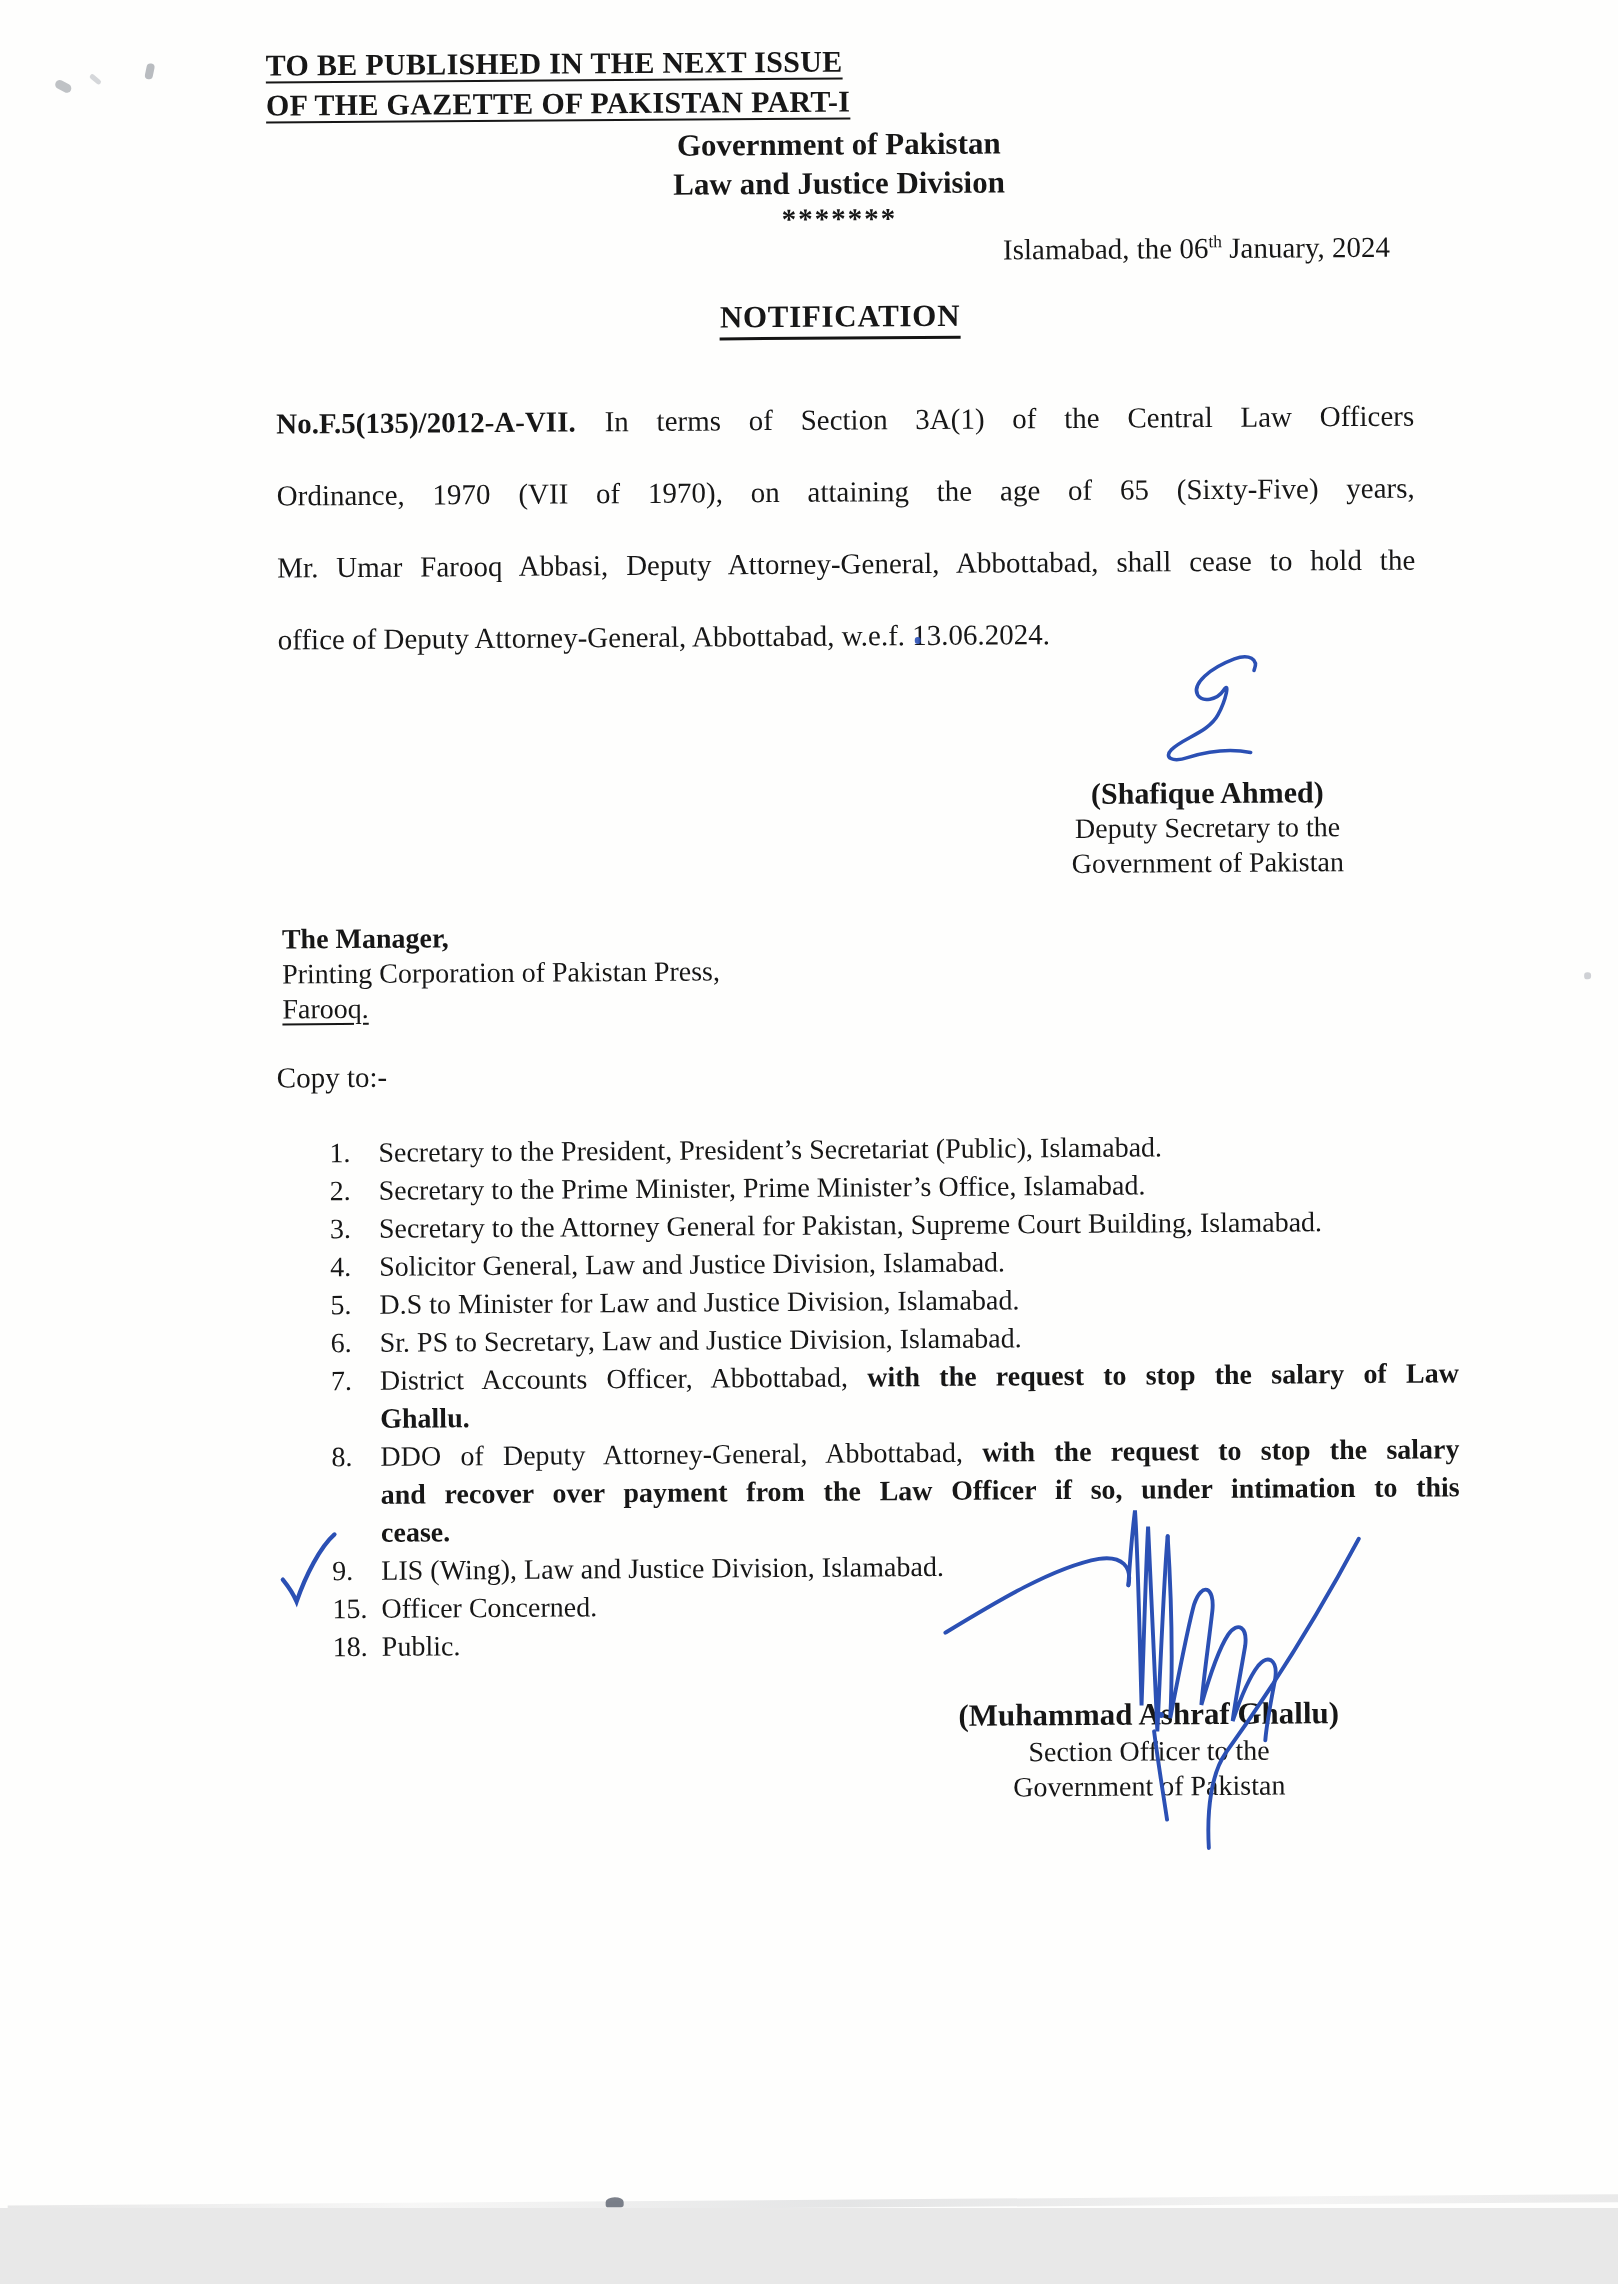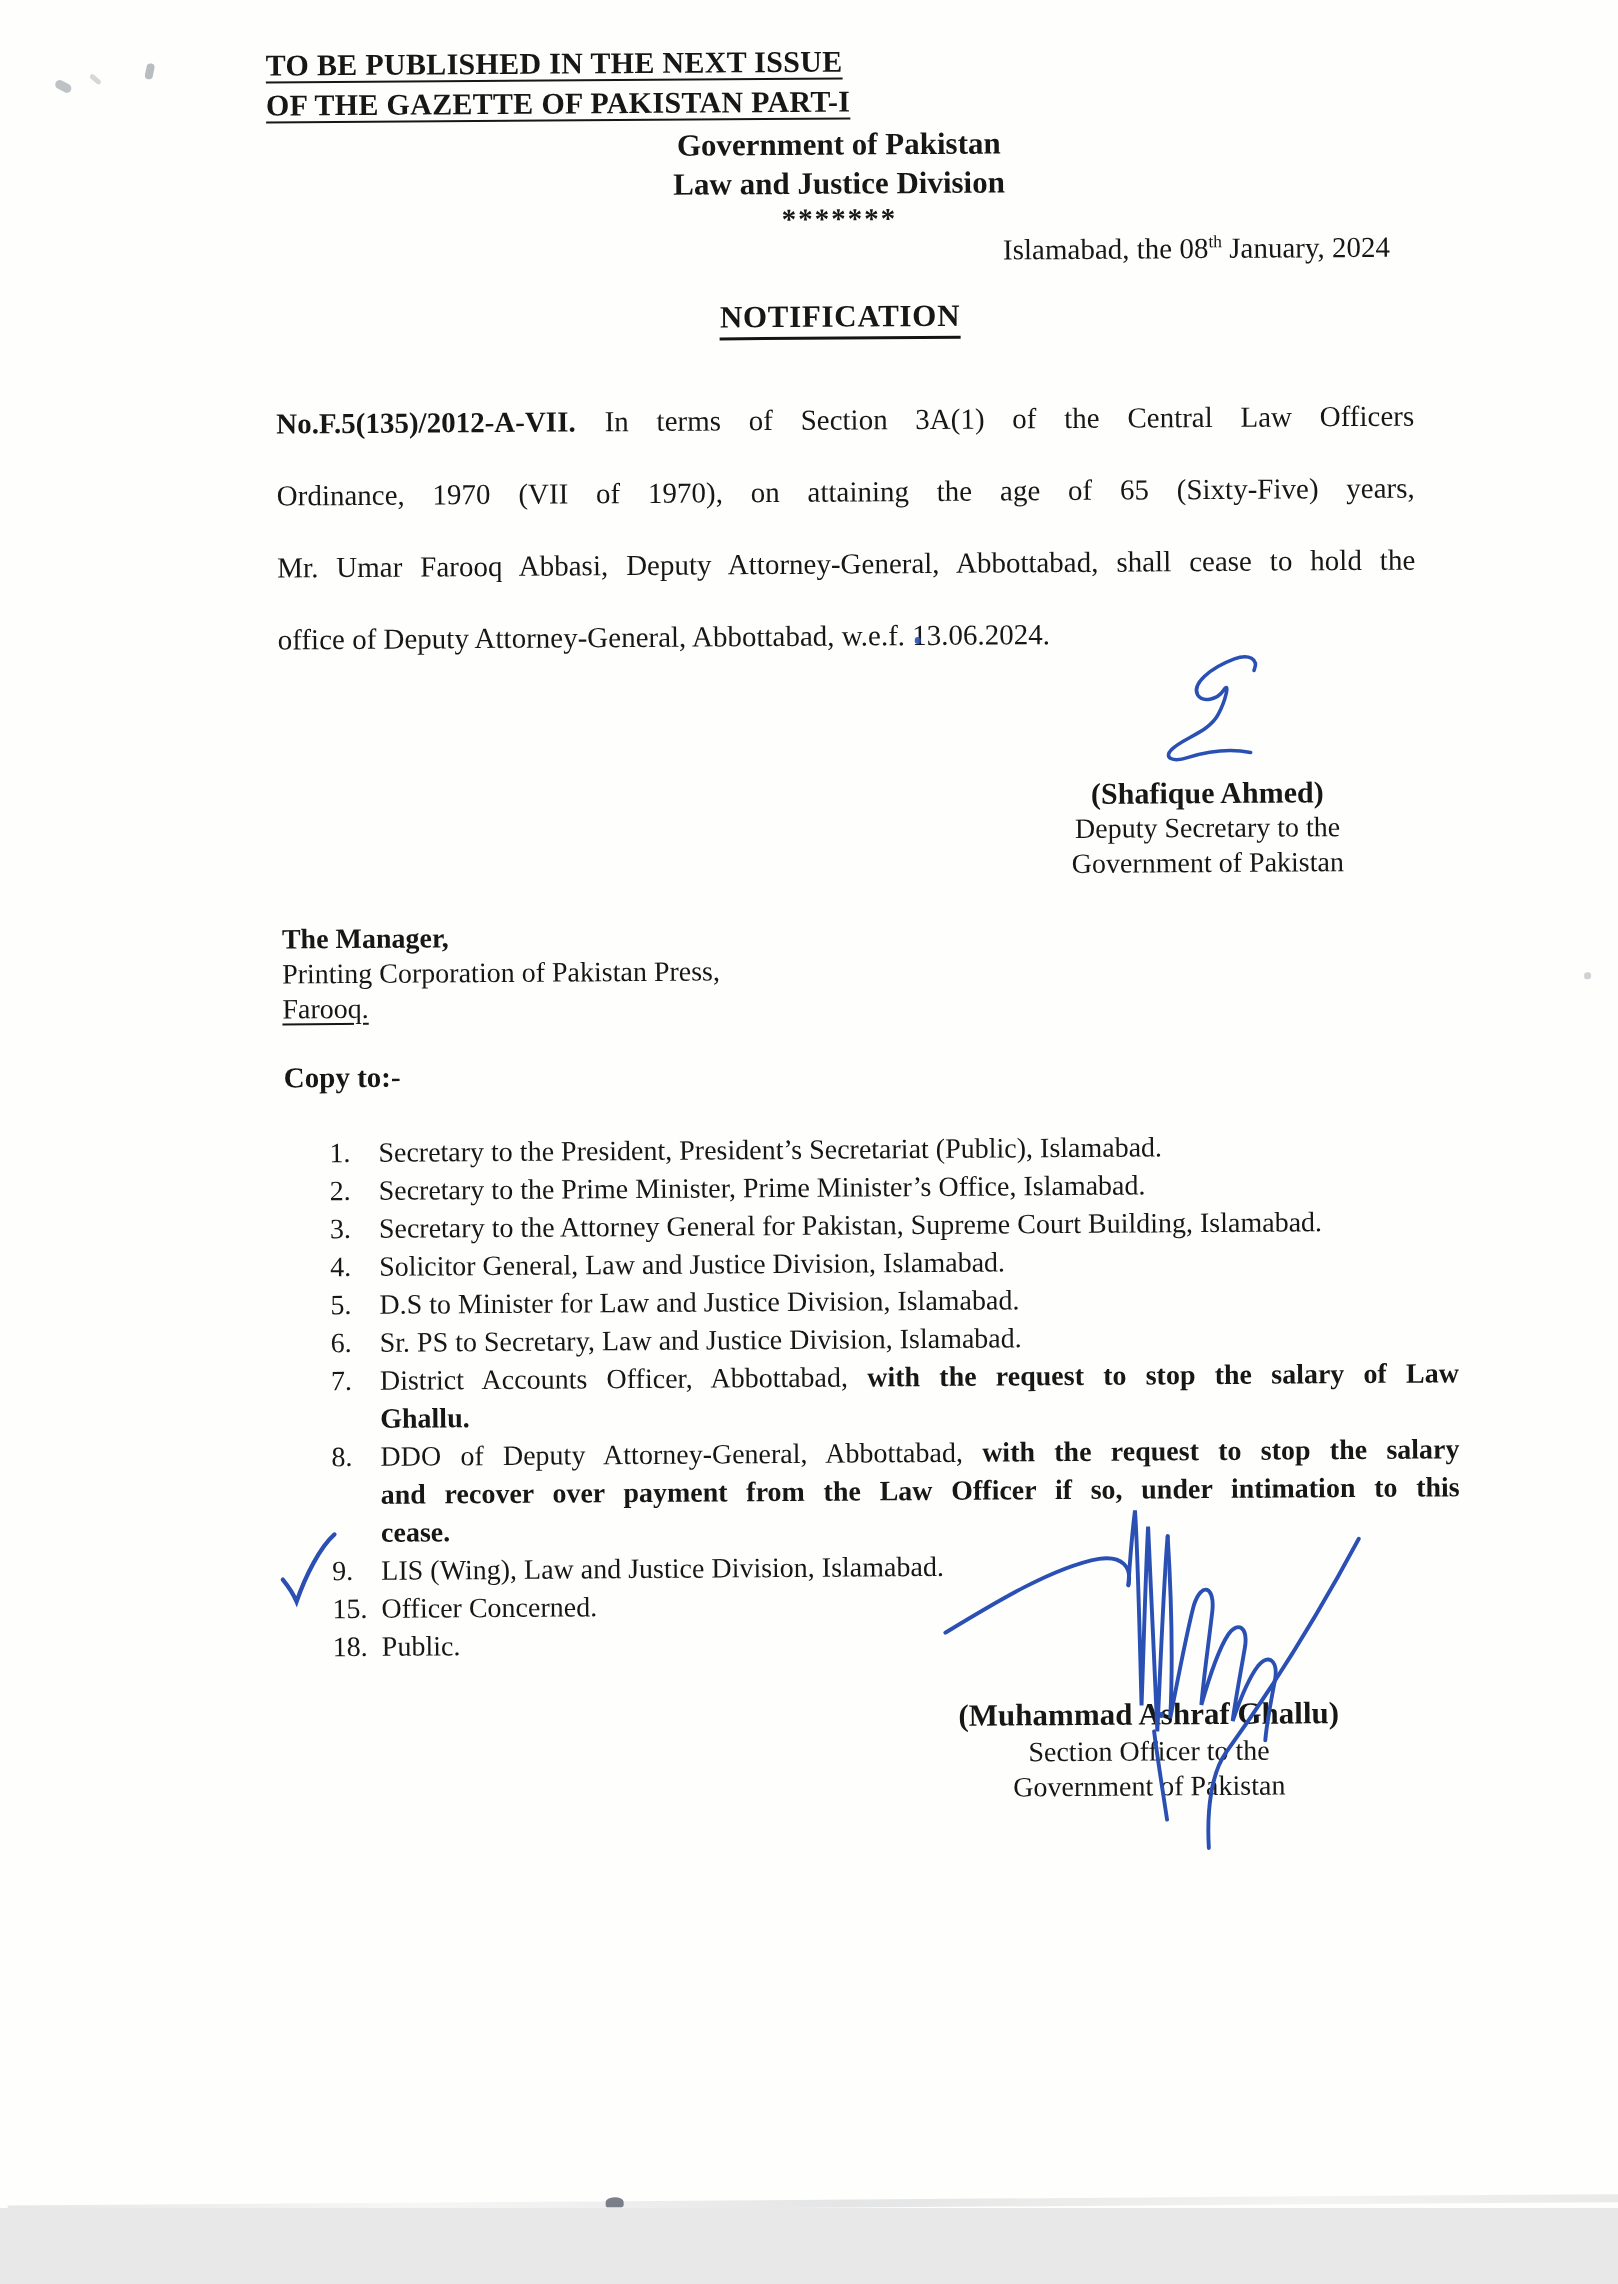--- a/index.html
+++ b/index.html
@@ -34,21 +34,21 @@
 
   
   .sig1-ink { position:absolute; left:1136px; top:653px; }
   .sig1-block { position:absolute; left:1063px; top:778px; width:293px; text-align:center; font-size:28px; line-height:35px; }
   .sig-name1 { font-weight:bold; font-size:30px; }
 
   .addressee { position:absolute; left:283px; top:918px; font-size:28px; line-height:35px; }
   .addr-1 { font-weight:bold; }
   .addr-3 { text-decoration:underline; text-decoration-thickness:2px; text-underline-offset:4.6px; }
 
-  .copy-heading { position:absolute; left:284px; top:1058px; font-size:29px; font-weight:bold; }
+  .copy-heading { position:absolute; left:277px; top:1058px; font-size:29px; font-weight:normal; }
 
   .copy-list { position:absolute; left:329px; top:1131px; width:1128px; font-size:28px; }
   .copy-item { display:flex; }
   .copy-num { flex:0 0 49px; line-height:38px; }
   .copy-content { flex:1; }
   .copy-line { line-height:38px; }
 
   .check-ink { position:absolute; left:273px; top:1528px; }
 
   .sig2-ink { position:absolute; left:930px; top:1492px; z-index:3; pointer-events:none; }
@@ -81,21 +81,21 @@
       <div><span class="hline">TO BE PUBLISHED IN THE NEXT ISSUE</span></div>
       <div><span class="hline">OF THE GAZETTE OF PAKISTAN PART-I</span></div>
     </div>
 
     <div class="org-block">
       <div>Government of Pakistan</div>
       <div>Law and Justice Division</div>
       <div class="org-stars">*******</div>
     </div>
 
-    <div class="date-line"><span>Islamabad, the </span><span>08</span><sup>th</sup><span> January, 2024</span></div>
+    <div class="date-line"><span>Islamabad, the </span><span>06</span><sup>th</sup><span> January, 2024</span></div>
 
     <div class="doc-title"><span>NOTIFICATION</span></div>
 
     <div class="body-par">
       <div class="bline just"><span class="ref-no">No.F.5(135)/2012-A-VII.</span><span>In terms of Section 3A(1) of the Central Law Officers</span></div>
       <div class="bline just">Ordinance, 1970 (VII of 1970), on attaining the age of 65 (Sixty-Five) years,</div>
       <div class="bline just">Mr. Umar Farooq Abbasi, Deputy Attorney-General, Abbottabad, shall cease to hold the</div>
       <div class="bline">office of Deputy Attorney-General, Abbottabad, w.e.f. 13.06.2024.</div>
     </div>
     <div class="ink-dot"></div>

